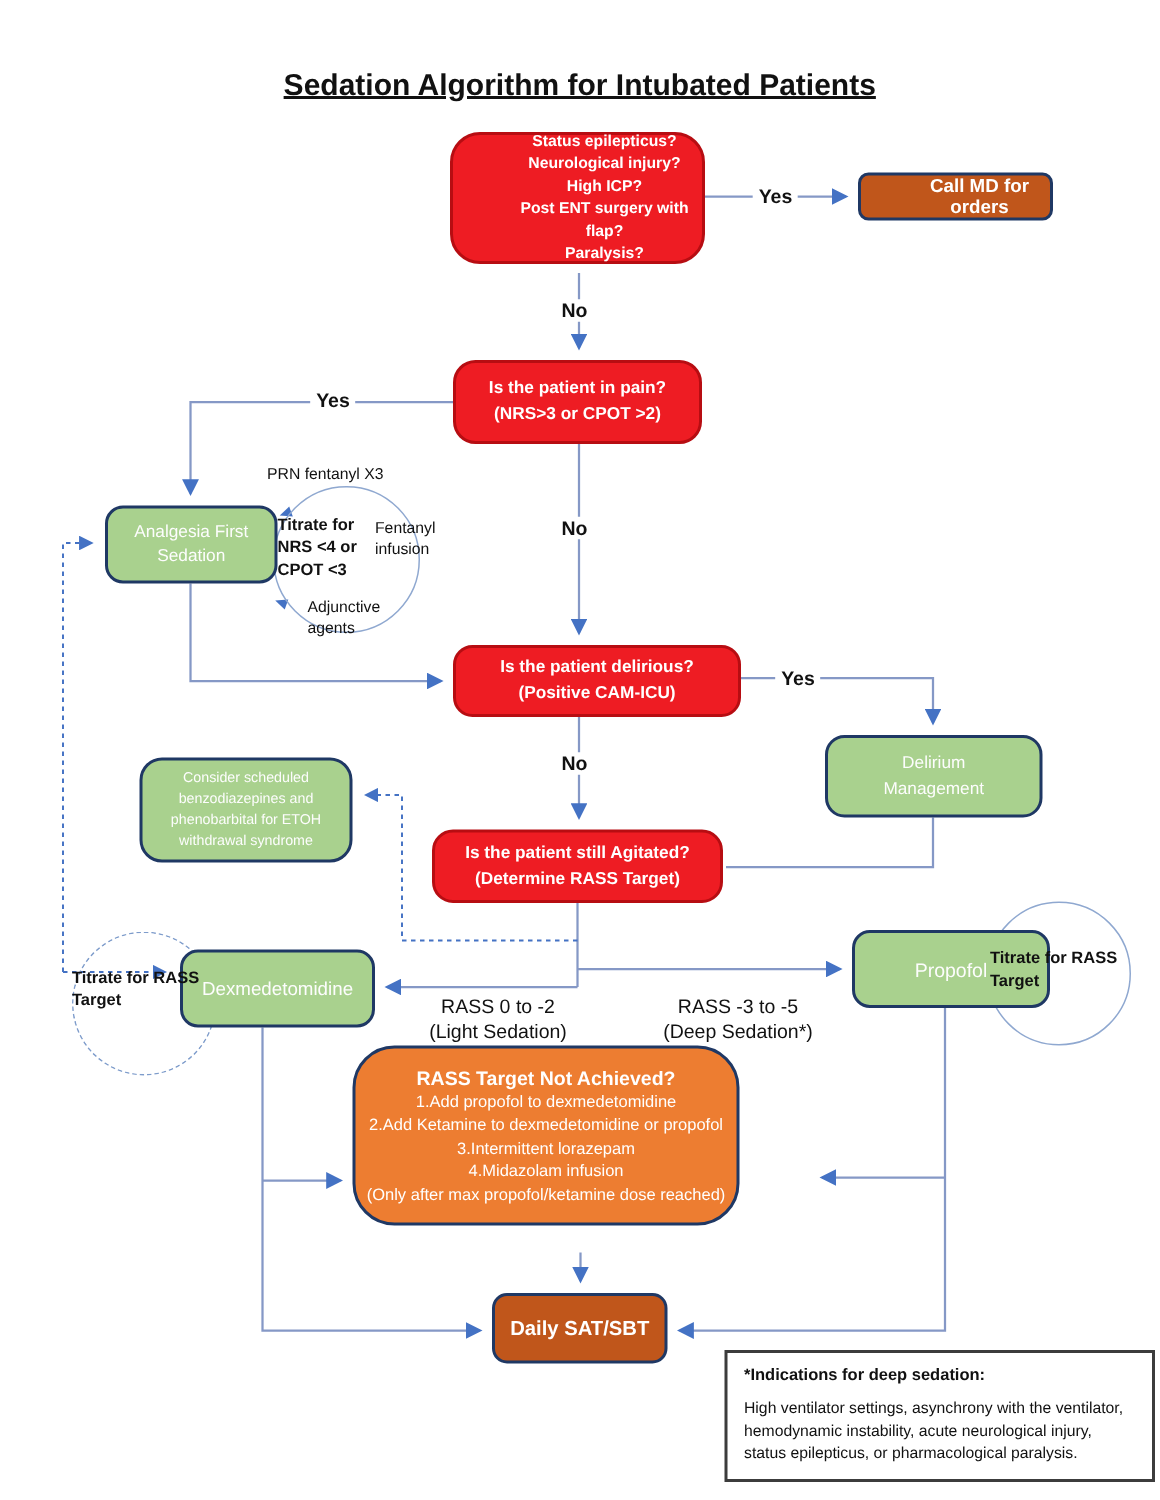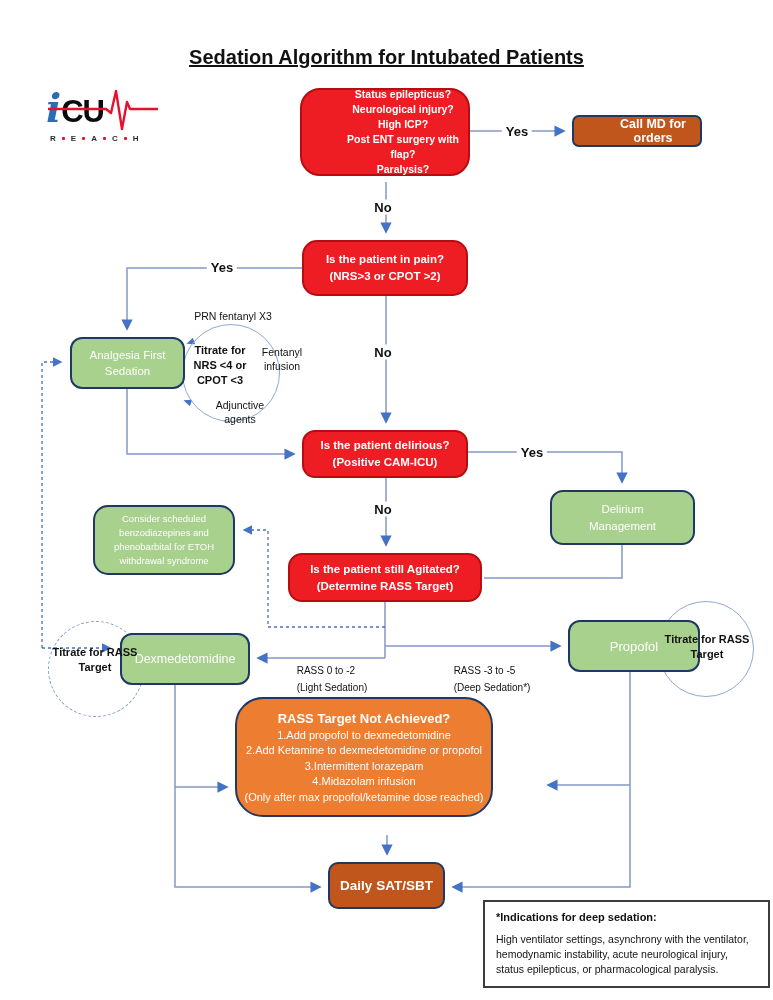--- a/index.html
+++ b/index.html
@@ -23,28 +23,28 @@
         align-items:center;justify-content:center;text-align:center;z-index:2;}
   .node span{display:block;}
   .red{background:var(--red);border:2.5px solid #b70d12;color:#fff;font-weight:700;}
   .green{background:var(--green);border:2px solid var(--navy);color:#fdfdfd;}
   .orangebig{background:var(--orange);border:2.5px solid var(--navy);color:#fff;}
   .darkorange{background:var(--dark_orange);border:2px solid var(--navy);color:#fff;font-weight:700;}
   
   .cycle{position:absolute;border-radius:50%;z-index:1;}
   .solid-c{border:1.4px solid #8fa8d0;}
   .dash-c{border:1.4px dashed #7e9ccb;}
-  .circ-text{position:absolute;z-index:2;text-align:center;color:#111;}
+  .circ-text{position:absolute;z-index:2;color:#111;}
   .bold-c{font-weight:700;font-size:11px;line-height:15px;}
   .plain-c{font-size:10.5px;line-height:14px;}
   
   .edge-label{position:absolute;transform:translate(-50%,-50%);background:#fff;
               padding:0 4px;font-size:13px;font-weight:700;color:#111;z-index:3;white-space:nowrap;}
-  .rass-label{position:absolute;transform:translate(-50%,0);text-align:left;
-              font-size:10px;line-height:17px;color:#111;z-index:3;white-space:nowrap;}
+  .rass-label{position:absolute;transform:translate(-50%,0);text-align:center;
+              font-size:13px;line-height:17px;color:#111;z-index:3;white-space:nowrap;}
   
   .footnote{position:absolute;left:483px;top:900px;width:287px;height:88px;box-sizing:border-box;
             border:2px solid #3c3c3c;background:#fff;padding:9px 11px;z-index:2;text-align:left;}
   .footnote .fn-title{font-size:11px;font-weight:700;color:#111;}
   .footnote .fn-body{font-size:10.5px;line-height:15px;color:#111;margin-top:9px;}
   svg.wires{position:absolute;left:0;top:0;z-index:1;pointer-events:none;}
 </style>
 </head>
 <body>
 
@@ -82,39 +82,20 @@
     <g fill="#4472c4">
       <polygon points="0,-3.5 8,0 0,3.5" transform="translate(194,341) rotate(160)"></polygon>
       <polygon points="0,-3.5 8,0 0,3.5" transform="translate(191,403) rotate(-160)"></polygon>
       <polygon points="0,-3.5 8,0 0,3.5" transform="translate(131,637) rotate(18)"></polygon>
       <polygon points="0,-3.5 8,0 0,3.5" transform="translate(676,667) rotate(-155)"></polygon>
     </g>
   </svg>
 
   <div class="title">Sedation Algorithm for Intubated Patients</div>
 
-  <div class="logo">
-    <div class="logo-row">
-      <span class="logo-i">i</span><span class="logo-cu">CU</span>
-      <svg class="logo-ekg" width="118" height="48" viewBox="0 0 118 48">
-        <polyline points="2,23 60,23 65,27 70,5 76,43 81,16 84,23 112,23" fill="none" stroke="#e8112d" stroke-width="2.4" stroke-linejoin="round"></polyline>
-      </svg>
-    </div>
-    <div class="logo-reach">
-      <span class="ltr">R</span>
-      <span class="dot"></span>
-      <span class="ltr">E</span>
-      <span class="dot"></span>
-      <span class="ltr">A</span>
-      <span class="dot"></span>
-      <span class="ltr">C</span>
-      <span class="dot"></span>
-      <span class="ltr">H</span>
-    </div>
-  </div>
 
   <div class="node red" style="left:300px;top:88px;width:170px;height:88px;border-radius:20px;
        font-size:10.5px;line-height:15px;padding-left:36px;">
     <span>Status epilepticus?</span>
     <span>Neurological injury?</span>
     <span>High ICP?</span>
     <span>Post ENT surgery with flap?</span>
     <span>Paralysis?</span>
   </div>
 
@@ -145,21 +126,21 @@
   <div class="circ-text plain-c" style="left:205px;top:398px;width:70px;">
     <span>Adjunctive</span>
     <span>agents</span>
   </div>
   <div class="circ-text bold-c" style="left:185px;top:343px;width:70px;">
     <span>Titrate for</span>
     <span>NRS &lt;4 or</span>
     <span>CPOT &lt;3</span>
   </div>
 
-  <div class="node red" style="left:302px;top:430px;width:166px;height:48px;border-radius:13px;
+  <div class="node red" style="left:302px;top:430px;width:192px;height:48px;border-radius:13px;
        font-size:11.5px;line-height:17px;">
     <span>Is the patient delirious?</span>
     <span>(Positive CAM-ICU)</span>
   </div>
 
   <div class="node green" style="left:550px;top:490px;width:145px;height:55px;border-radius:13px;
        font-size:11.5px;line-height:17px;">
     <span>Delirium</span>
     <span>Management</span>
   </div>

